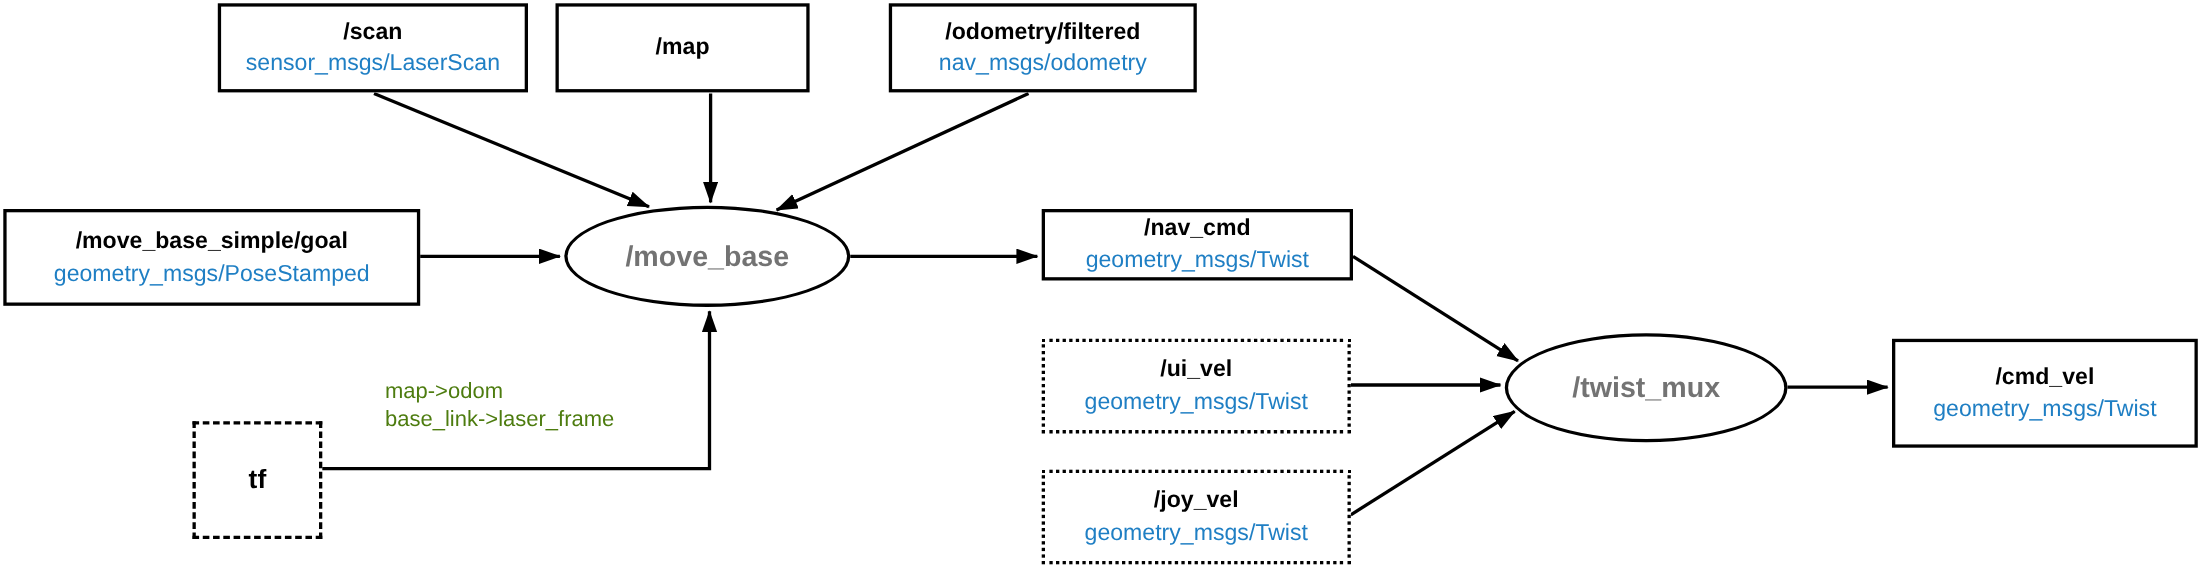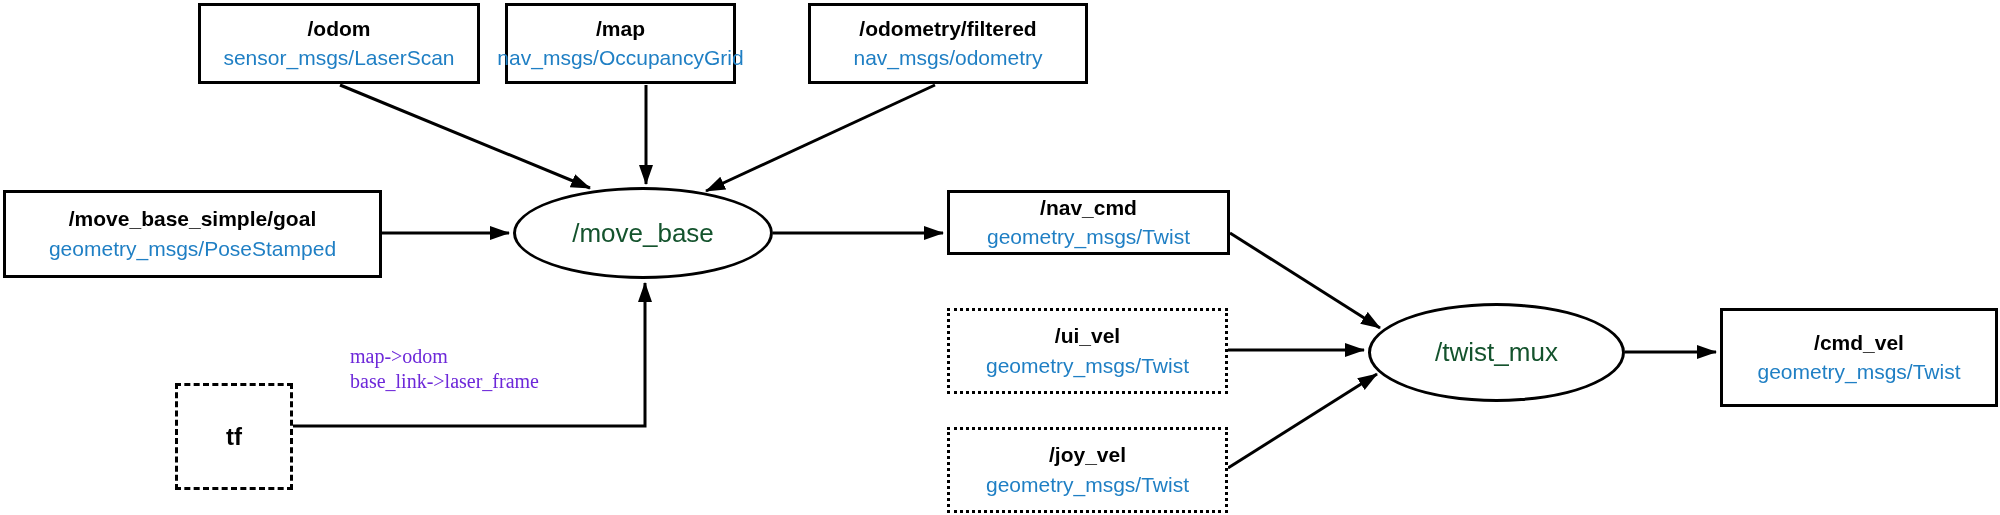--- a/index.html
+++ b/index.html
@@ -27,25 +27,25 @@
     position:absolute;
     box-sizing:border-box;
     border:3px solid #000;
     border-radius:50%;
     background:#fff;
     display:flex;align-items:center;justify-content:center;
     text-align:center;
   }
   .node-title{font-weight:bold;font-size:21px;color:#000;line-height:1.25;}
   .node-type{font-size:21px;color:var(--accent,#1f7fc4);line-height:1.25;}
-  .ellipse-label{font-weight:normal;font-size:26px;color:#14532d;}
+  .ellipse-label{font-weight:bold;font-size:26px;color:#737373;}
   .tf-label{font-weight:bold;font-size:24px;color:#000;}
   .tf-frames{
     position:absolute;left:350px;top:344px;
-    font-size:20px;line-height:25px;color:#6d28d9;text-align:left;font-family:Liberation Serif, serif;
+    font-size:20px;line-height:25px;color:#4d7c0f;text-align:left;
   }
 </style>
 </head>
 <body>
 
 <div id="canvas">
 
   <svg id="edges" viewBox="0 0 2000 515" xmlns="http://www.w3.org/2000/svg">
     <defs>
       <marker id="arrow" markerUnits="userSpaceOnUse" markerWidth="22" markerHeight="16" refX="19" refY="7" orient="auto">
@@ -60,27 +60,26 @@
       <path d="M773,233 L943,233" marker-end="url(#arrow)"></path>
       <path d="M1230,233 L1380,328" marker-end="url(#arrow)"></path>
       <path d="M1228,350 L1364,350" marker-end="url(#arrow)"></path>
       <path d="M1228,468 L1377,374" marker-end="url(#arrow)"></path>
       <path d="M1625,352 L1716,352" marker-end="url(#arrow)"></path>
       <path d="M293,426 L645,426 L645,283" marker-end="url(#arrow)"></path>
     </g>
   </svg>
 
   <div class="box" style="left:198px;top:3px;width:282px;height:81px">
-    <div class="node-title">/odom</div>
+    <div class="node-title">/scan</div>
     <div class="node-type">sensor_msgs/LaserScan</div>
   </div>
 
   <div class="box" style="left:505px;top:3px;width:231px;height:81px">
     <div class="node-title">/map</div>
-    <div class="node-type">nav_msgs/OccupancyGrid</div>
   </div>
 
   <div class="box" style="left:808px;top:3px;width:280px;height:81px">
     <div class="node-title">/odometry/filtered</div>
     <div class="node-type">nav_msgs/odometry</div>
   </div>
 
   <div class="box" style="left:3px;top:190px;width:379px;height:88px">
     <div class="node-title">/move_base_simple/goal</div>
     <div class="node-type">geometry_msgs/PoseStamped</div>

